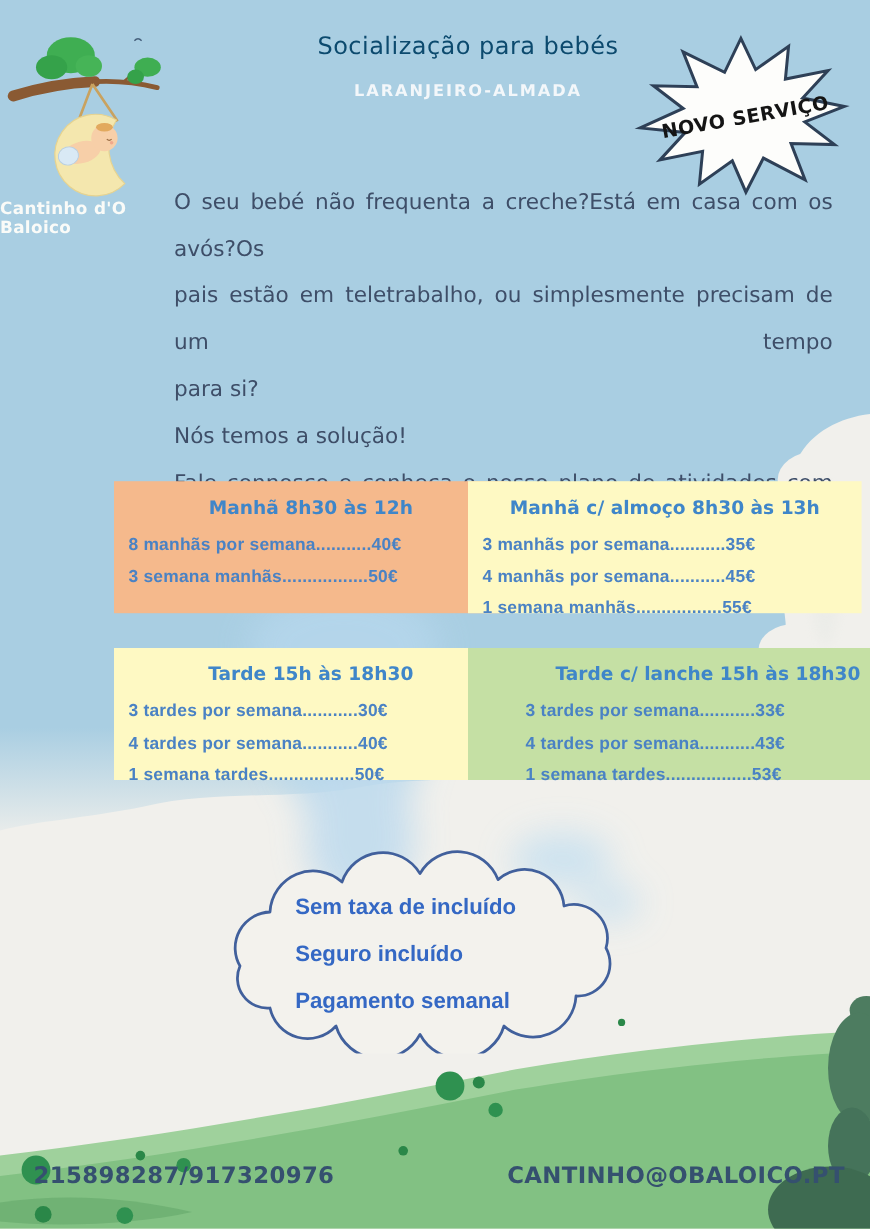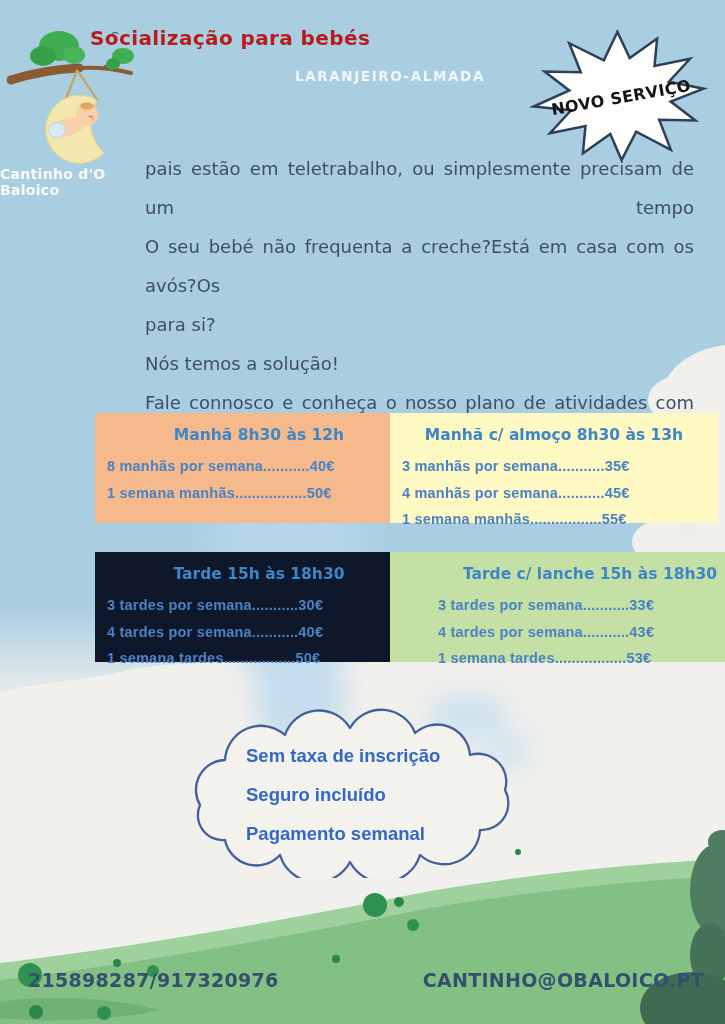--- a/index.html
+++ b/index.html
@@ -6,44 +6,44 @@
   .poster{
     position:relative;width:725px;height:1024px;overflow:hidden;
     background:#f1f0ec;font-family:"DejaVu Sans",sans-serif;
   }
   .bg{position:absolute;left:0;top:0;width:725px;height:1024px;}
   
   .logo-art{position:absolute;left:5px;top:26px;width:135px;height:150px;}
   .logo-caption{position:absolute;left:0px;top:166px;width:144px;
     color:#fafbf8;font-weight:bold;font-size:14px;letter-spacing:0.3px;}
   
-  .title{position:absolute;left:90px;top:26px;width:600px;text-align:left;
-    color:#b91c1c;font-weight:bold;font-size:20px;letter-spacing:0.4px;}
+  .title{position:absolute;left:90px;top:26px;width:600px;text-align:center;
+    color:#0c4a6e;font-weight:normal;font-size:20px;letter-spacing:0.4px;}
   .subtitle{position:absolute;left:90px;top:68px;width:600px;text-align:center;
     color:#f3f7fa;font-weight:bold;font-size:13.5px;letter-spacing:1.6px;}
   
   .badge{position:absolute;left:528px;top:26px;width:186px;height:140px;}
   .badge svg{position:absolute;left:0;top:0;}
   .badge-label{position:absolute;left:0;right:0;top:62px;text-align:center;
     transform:rotate(-10deg);font-weight:bold;font-size:16px;color:#141414;letter-spacing:0.4px;}
   
   .intro{position:absolute;left:145px;top:149px;width:549px;color:#3e4e68;
     font-size:18px;line-height:39px;}
   .pline{text-align:justify;text-align-last:justify;}
   .para .pline:last-child{text-align-last:left;}
   .p-single{text-align:left;}
   
-  .pbox{position:absolute;width:328px;height:110px;margin-top:12px;}
+  .pbox{position:absolute;width:328px;height:110px;}
   .pbox-title{margin-top:13px;text-align:center;color:#3f86c9;font-weight:bold;font-size:15.5px;}
   .pbox-items{margin-top:9px;padding-left:12px;}
   .price-line{font-family:"Liberation Sans",sans-serif;font-weight:bold;font-size:14.5px;
     color:#4a82c4;line-height:26.5px;letter-spacing:0.2px;white-space:nowrap;}
   .box-orange{left:95px;top:401px;background:#f5b98c;}
   .box-green{left:390px;top:401px;background:#fef9c3;}
-  .box-peach{left:95px;top:540px;background:#0f172a;}
+  .box-peach{left:95px;top:540px;background:#fef9c3;}
   .box-lightgreen{left:390px;top:540px;background:#c5e0a4;padding-left:36px;}
   
   .cloud-art{position:absolute;left:175px;top:698px;width:345px;height:180px;}
   .cloud-lines{position:absolute;left:246px;top:736px;width:275px;}
   .cloud-line{font-family:"Liberation Sans",sans-serif;font-weight:bold;font-size:18.5px;
     color:#3468c4;line-height:39px;}
   
   .footer-phone{position:absolute;left:28px;top:969px;font-weight:bold;font-size:19px;
     color:#35506f;letter-spacing:0.3px;}
   .footer-email{position:absolute;right:21px;top:969px;font-weight:bold;font-size:19px;
@@ -152,36 +152,36 @@
 
   <div class="badge">
     <svg width="186" height="140" viewBox="0 0 186 140" aria-hidden="true">
       <polygon transform="rotate(-5 92 70)" points="176,70 142,80 165,101 129,97 138,128 105,107 88,134 79,107 50,124 55,97 19,101 42,80 5,73 42,60 19,39 55,43 46,13 79,33 95,6 105,33 134,16 129,43 165,39 142,60" fill="#fdfdfb" stroke="#2e4057" stroke-width="2.5"></polygon>
     </svg>
     <div class="badge-label">NOVO SERVIÇO</div>
   </div>
 
   <div class="intro">
     <div class="para">
+        <div class="pline">O seu bebé não frequenta a creche?Está em casa com os avós?Os</div>
         <div class="pline">pais estão em teletrabalho, ou simplesmente precisam de um tempo</div>
-        <div class="pline">O seu bebé não frequenta a creche?Está em casa com os avós?Os</div>
         <div class="pline">para si?</div>
       </div>
     <div class="p-single">Nós temos a solução!</div>
     <div class="para">
         <div class="pline">Fale connosco e conheça o nosso plano de atividades com</div>
         <div class="pline">inspirações na abordagem Pikler e Método Montessori.</div>
       </div>
   </div>
 
   <div class="pbox box-orange">
     <div class="pbox-title">Manhã 8h30 às 12h</div>
     <div class="pbox-items">
         <div class="price-line">8 manhãs por semana...........40€</div>
-        <div class="price-line">1 semana manhãs.................50€</div>
+        <div class="price-line">3 semana manhãs.................50€</div>
       </div>
   </div>
   <div class="pbox box-green">
     <div class="pbox-title">Manhã c/ almoço 8h30 às 13h</div>
     <div class="pbox-items">
         <div class="price-line">3 manhãs por semana...........35€</div>
         <div class="price-line">4 manhãs por semana...........45€</div>
         <div class="price-line">1 semana manhãs.................55€</div>
       </div>
   </div>
@@ -213,21 +213,21 @@
         A33 33 0 0 1 470,755
         A28 28 0 0 1 505,790
         A27 27 0 0 1 480,830
         A36 36 0 0 1 420,855
         A38 38 0 0 1 350,862
         A38 38 0 0 1 280,855
         A32 32 0 0 1 225,840
         A25 25 0 0 1 200,805 Z"></path>
     </svg>
     <div class="cloud-lines">
-        <div class="cloud-line">Sem taxa de inscrição</div>
+        <div class="cloud-line">Sem taxa de incluído</div>
         <div class="cloud-line">Seguro incluído</div>
         <div class="cloud-line">Pagamento semanal</div>
       </div>
   </div>
 
   <div class="footer-phone">215898287/917320976</div>
   <div class="footer-email">CANTINHO@OBALOICO.PT</div>
 
 </div>
 

